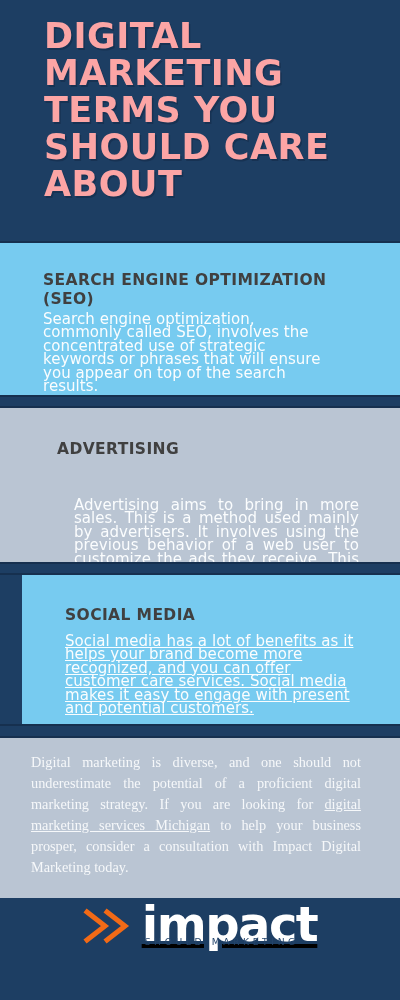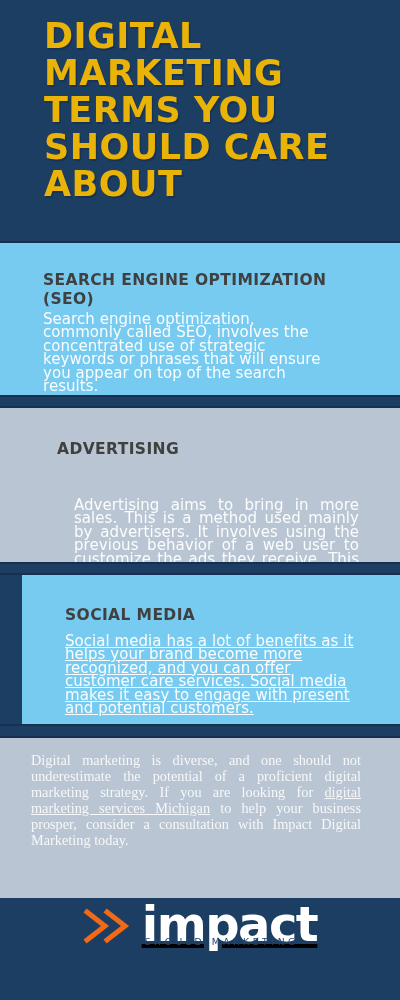--- a/index.html
+++ b/index.html
@@ -16,21 +16,21 @@
     position:absolute; left:0; top:0; width:400px; height:241px;
     background:#1d3e63;
   }
   .header-title {
     position:absolute; left:44px; top:18px; width:330px;
     font-family:"DejaVu Sans", sans-serif;
     font-weight:bold;
     font-size:35px;
     line-height:37px;
     letter-spacing:0.5px;
-    color:#eab308;
+    color:#fca5a5;
     text-transform:uppercase;
     text-shadow:1.5px 1.5px 0 rgba(22,48,80,0.85);
   }
 
   
   .band-divider {
     position:absolute; left:0; width:400px;
     background:#1d3e63;
   }
   .band-divider::after {
@@ -79,21 +79,21 @@
   #sec-soc { top:575px; height:149px;margin-left:22px; }
   #sec-soc .sec-heading { position:absolute; left:43px; top:31px; width:320px; }
   #sec-soc .sec-body   { position:absolute; left:43px; top:60px; width:300px;text-decoration:underline; }
 
   
   #sec-concl { top:738px; height:160px; background:#bac5d3; }
   .concl-text {
     position:absolute; left:31px; top:14px; width:330px;
     font-family:"Liberation Serif", serif;
     font-size:14.3px;
-    line-height:16px;
+    line-height:21px;
     color:#f6f8fa;
     text-align:justify;
   }
   .concl-link {
     text-decoration:underline;
     color:#f6f8fa;
   }
 
   
   .footer {

